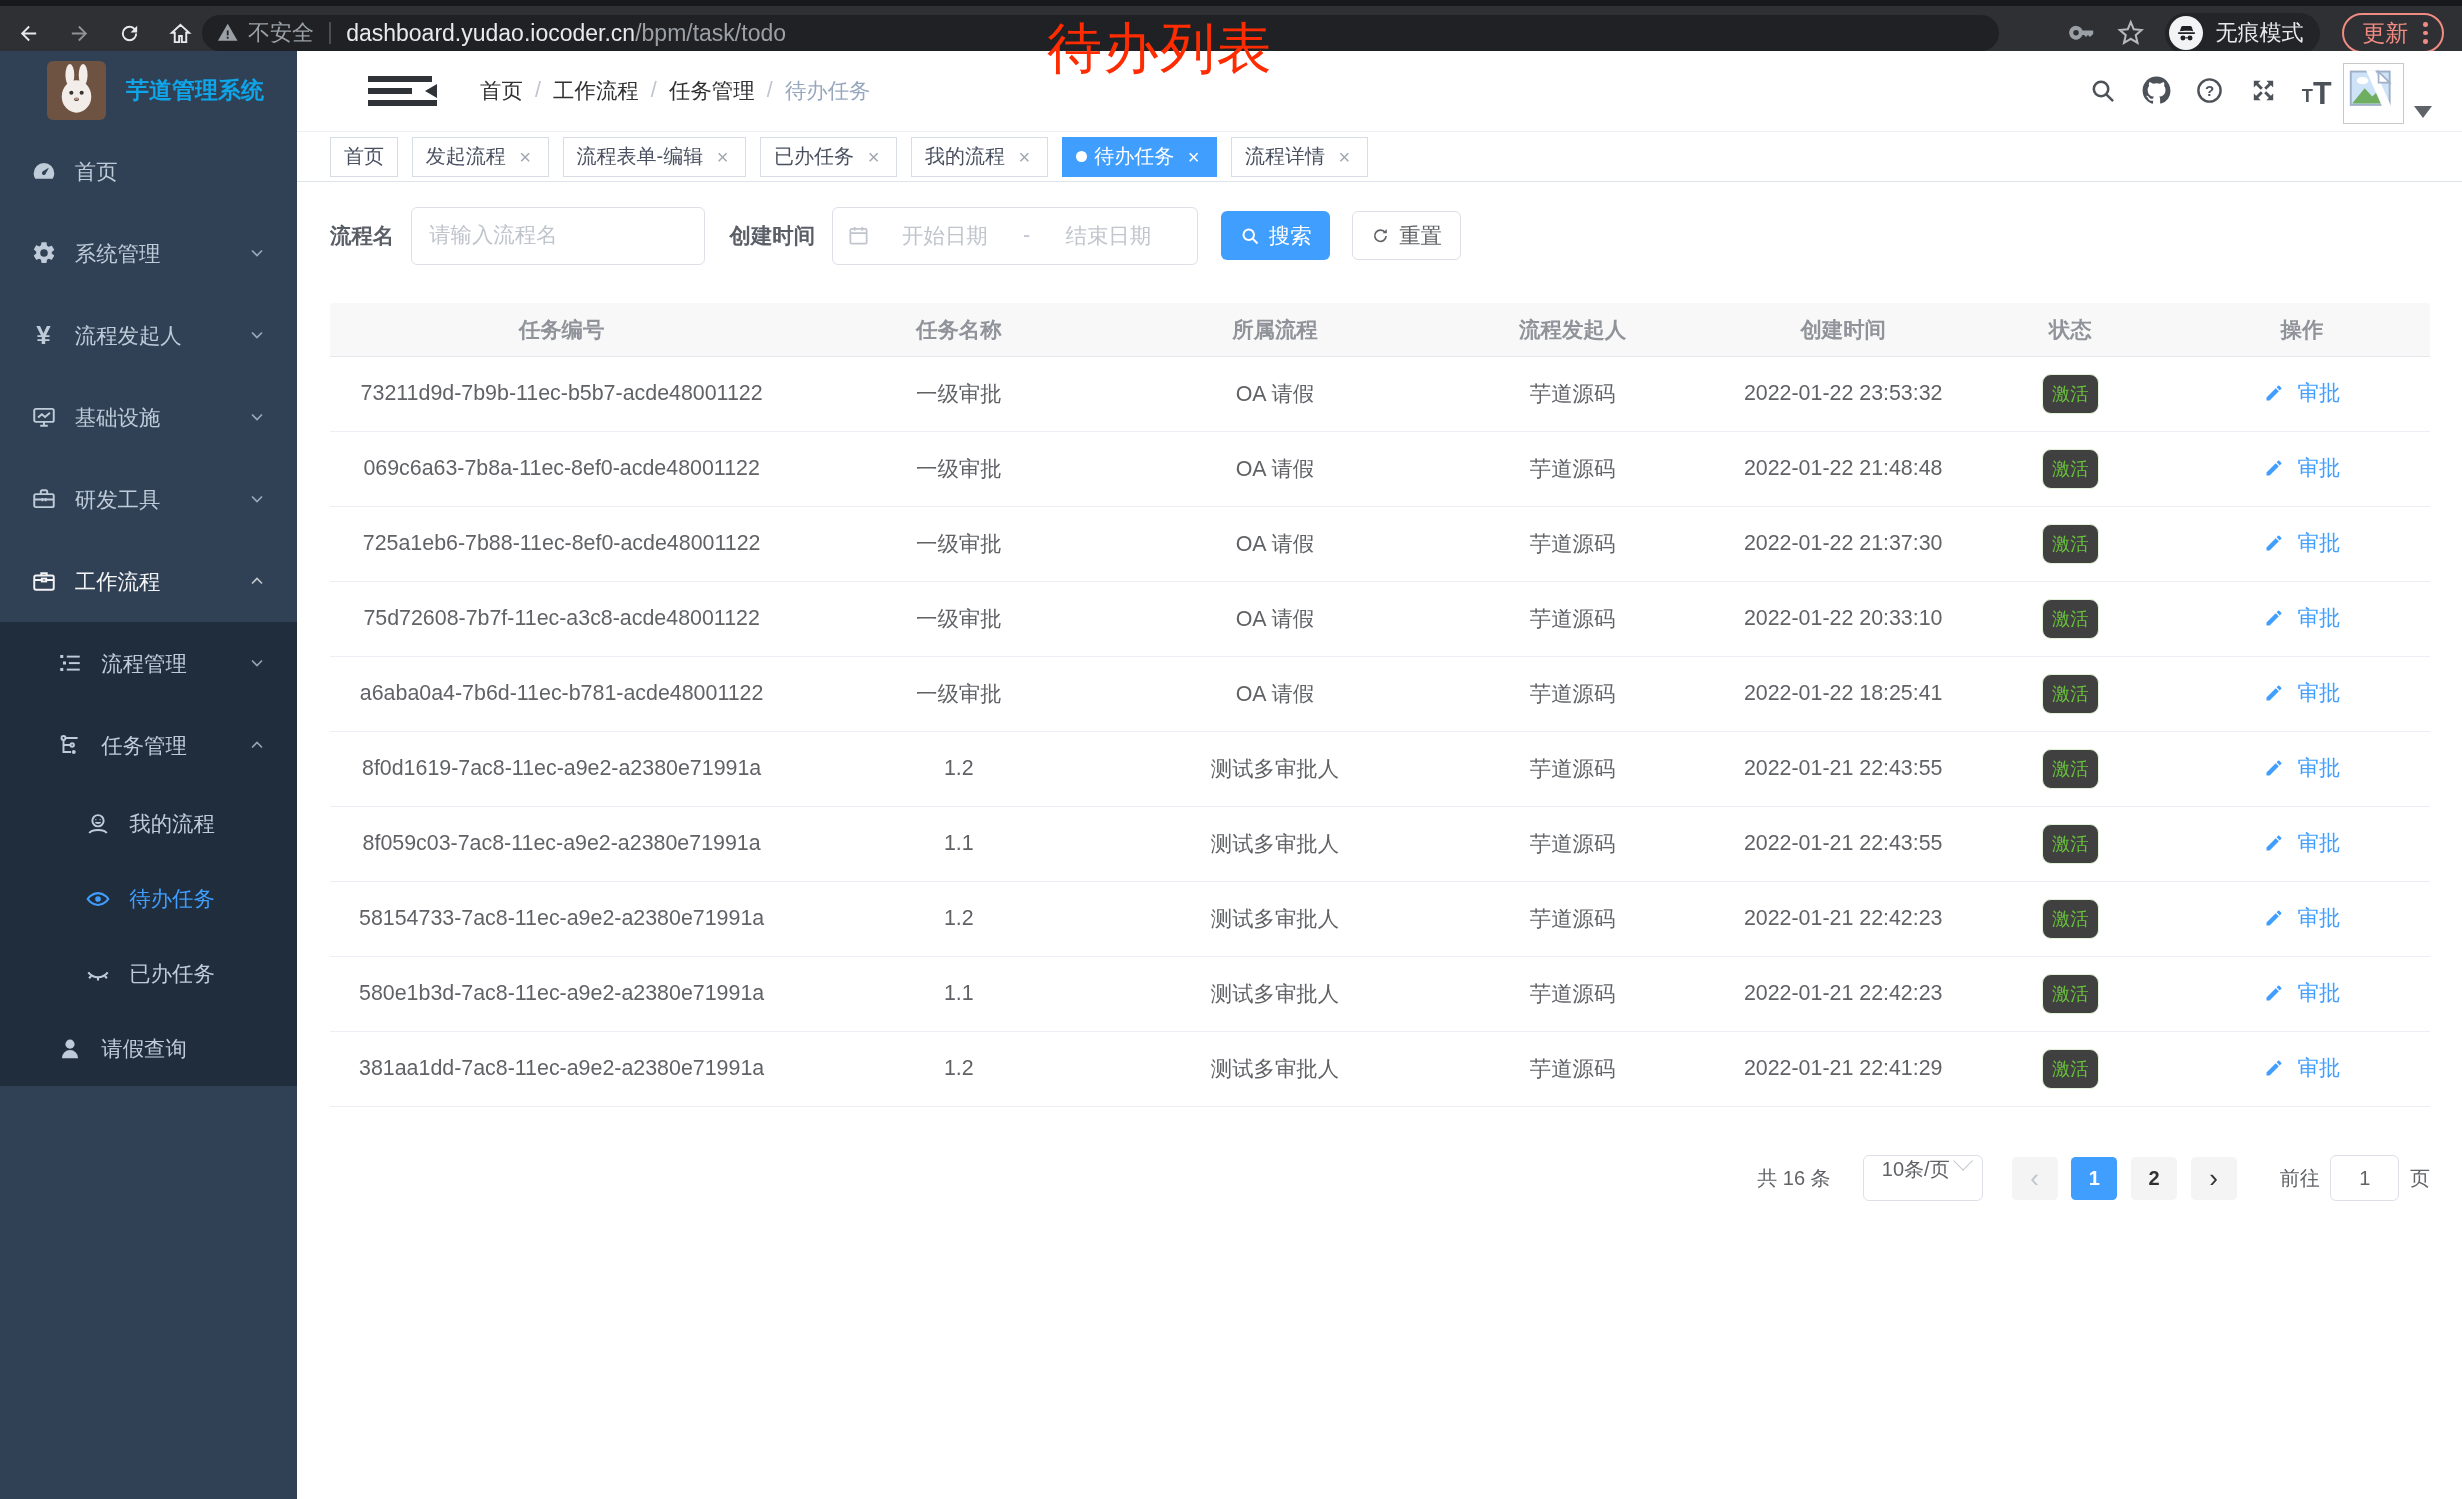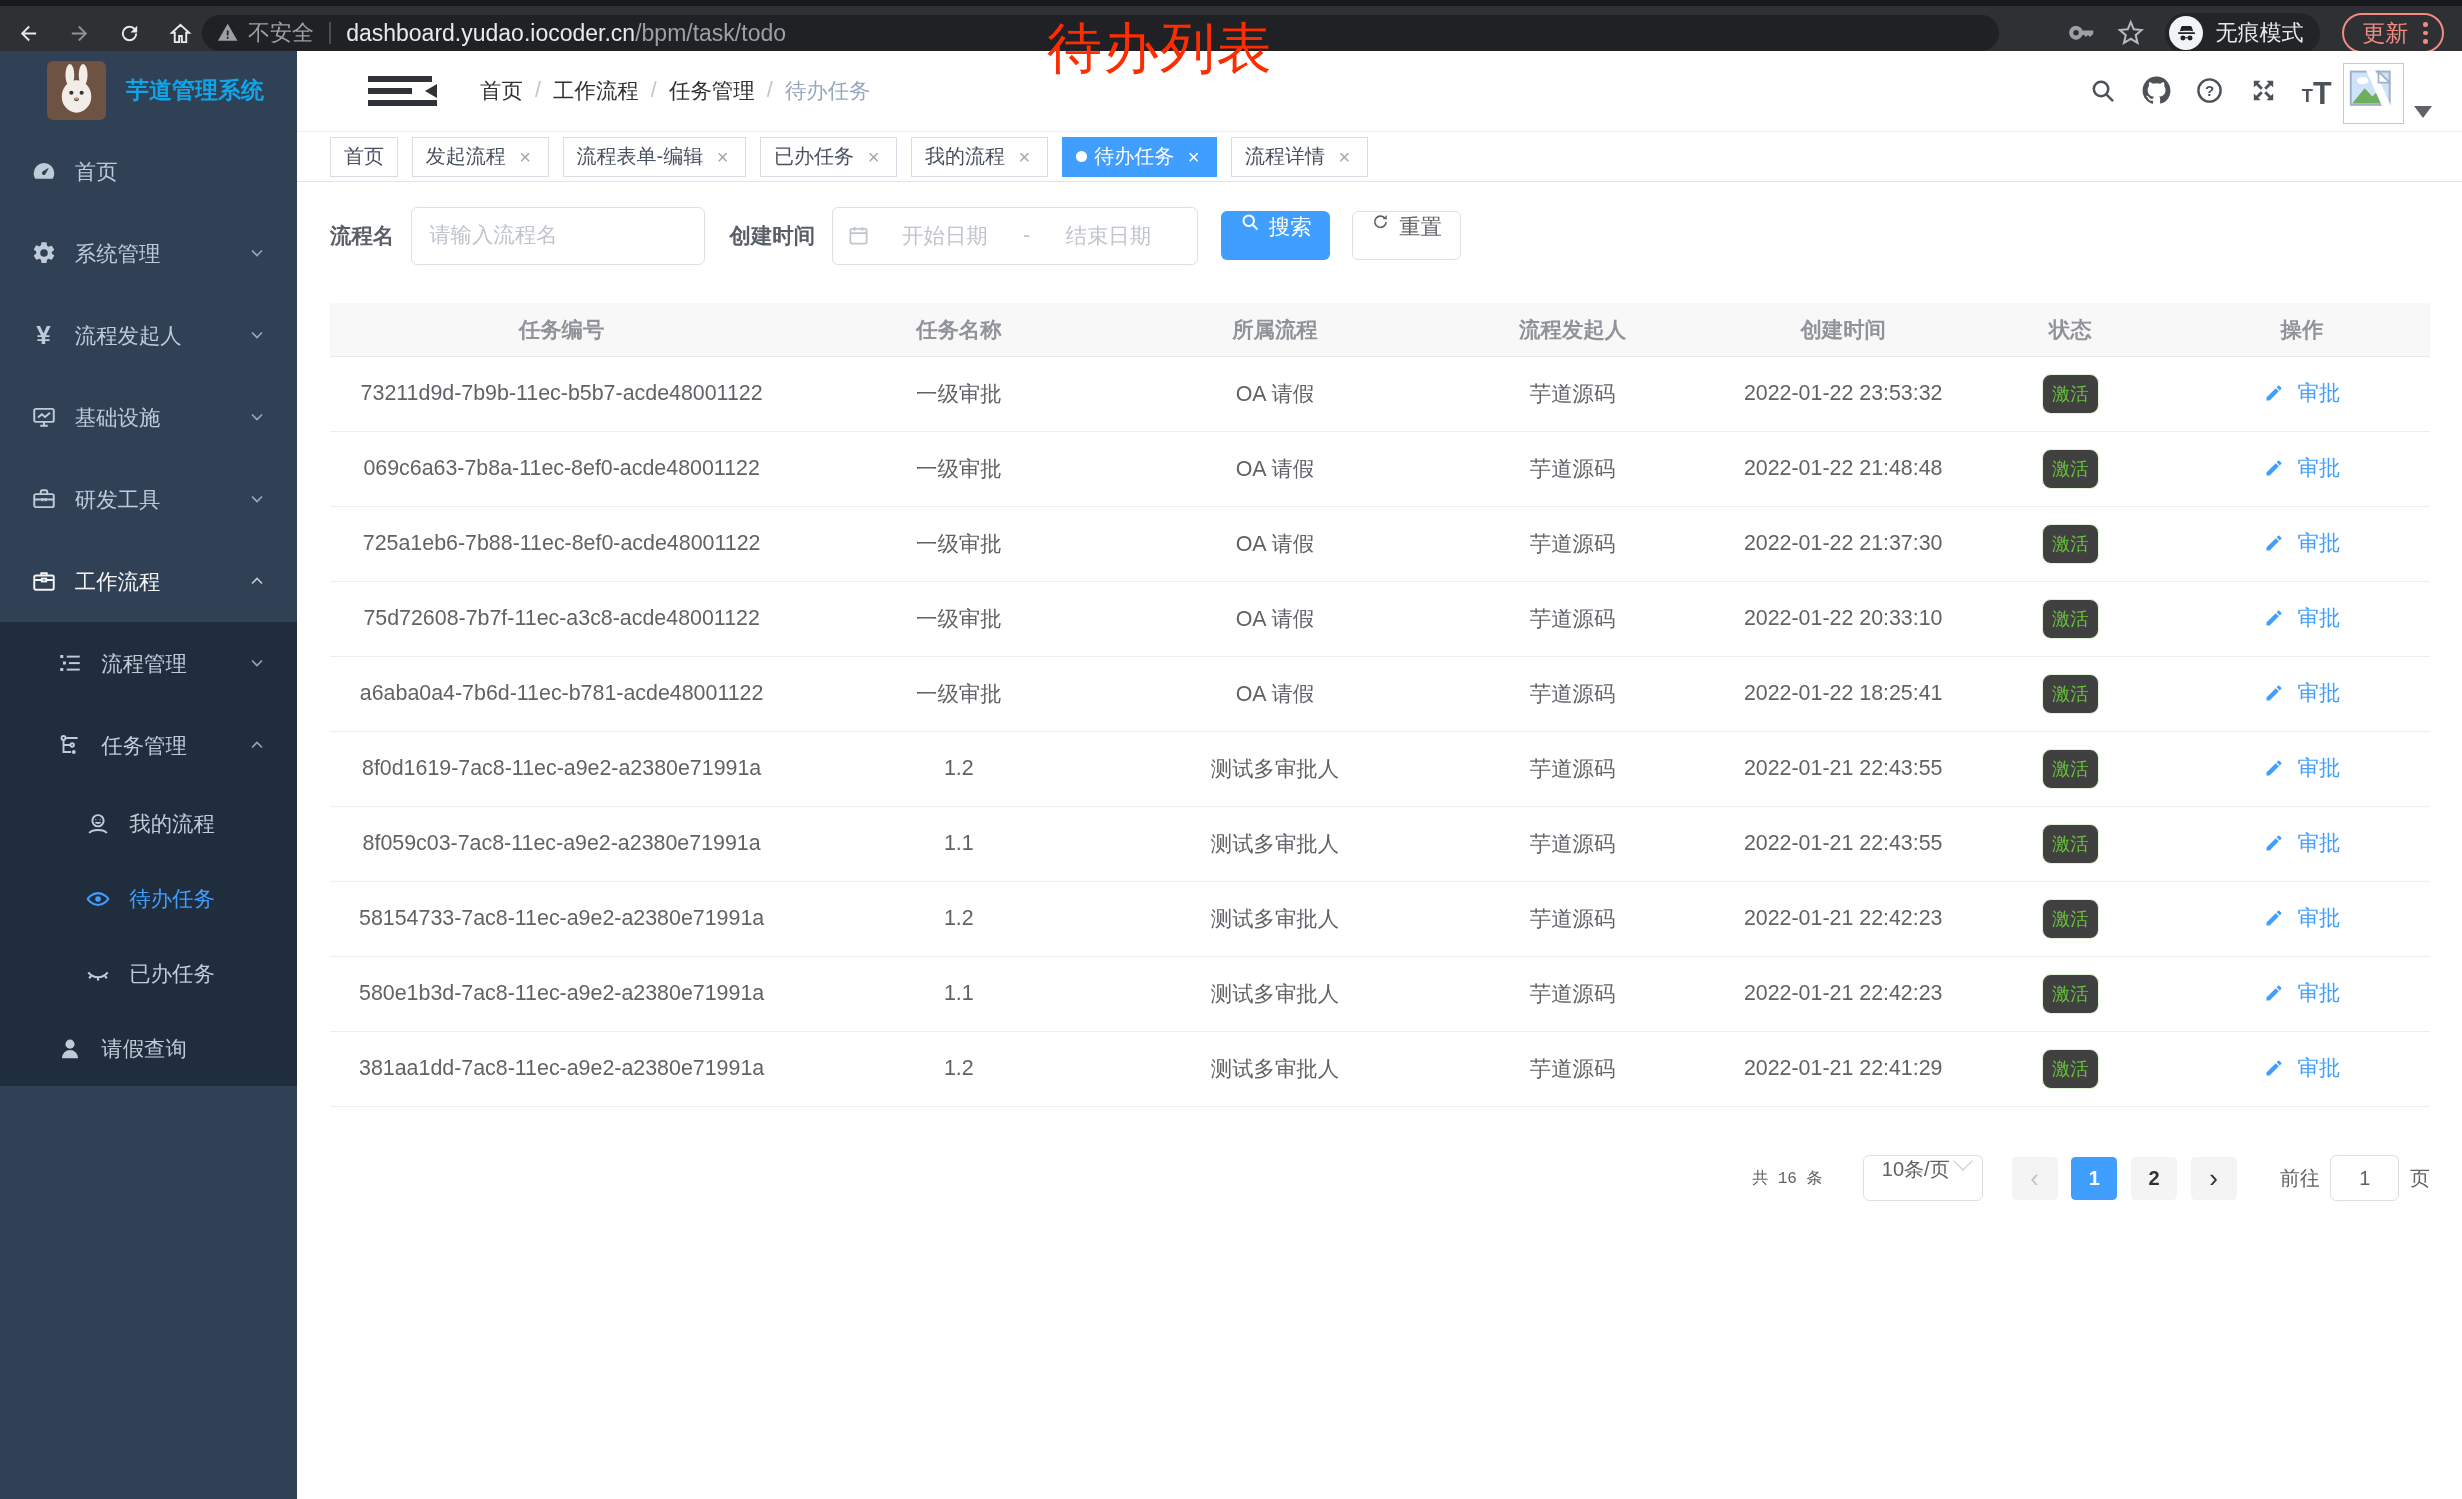--- a/index.html
+++ b/index.html
@@ -113,41 +113,41 @@
   .name-input { width:294px; margin-left:17px; padding:0 17px;
     font-family:"Liberation Sans","DejaVu Sans",sans-serif; }
   .name-input::placeholder { color:#c0c4cc; }
   .time-label { margin-left:24.4px; }
   .date-range { width:366px; margin-left:17px; display:flex; align-items:center;
     padding:0 13.7px; color:#c0c4cc; cursor:text; }
   .date-range .ph { flex:1; text-align:center; font-size:21.4px; }
   .date-range .sep { color:#c0c4cc; padding:0 3.1px; }
   .cal-icon { width:23px; height:23px; color:#c0c4cc; flex:0 0 auto; }
   .btn { height:49px; border-radius:6.1px; font-size:21.4px; display:inline-flex;
-    justify-content:center; gap:9.2px; cursor:pointer; border:1.5px solid transparent; }
+    align-items:center; justify-content:center; gap:9.2px; cursor:pointer; border:1.5px solid transparent; }
   .btn-primary { background:#409eff; color:#fff; width:109px; margin-left:23px; }
   .btn-plain { background:#fff; color:#606266; border-color:#dcdfe6; width:109px; margin-left:21.4px; }
 
   
   table.grid { margin-top:43px; width:2100px; border-collapse:collapse; table-layout:fixed; }
   table.grid th { height:53px; background:#f8f8f9; color:#909399; font-size:21.4px;
     font-weight:600; text-align:center; border-bottom:1.5px solid #e4e7ec; }
   table.grid td { height:75px; color:#606266; font-size:21.4px; text-align:center;
     border-bottom:1.5px solid #ebeef5; white-space:nowrap; overflow:hidden; }
   .badge { display:inline-flex; align-items:center; justify-content:center; height:40px;
     padding:0 9px; background:#404040; border:1.5px solid #e1f3d8; border-radius:9px;
     color:#67c23a; font-size:18.3px; }
   .approve { display:inline-flex; align-items:center; gap:14px; color:#409eff;
     font-size:21.4px; cursor:pointer; text-decoration:none; }
   .approve svg { width:20px; height:20px; }
 
   
   .pagination { margin-top:47px; display:flex; align-items:center; justify-content:flex-end;
     height:49px; font-size:20px; color:#606266; }
-  .pg-total { margin-right:40px; font-size:16px;font-family:Liberation Mono, monospace; }
+  .pg-total { margin-right:32px; font-size:20px; }
   .pg-size { width:120px; height:46px; border:1.5px solid #dcdfe6; border-radius:6.1px;
     display:flex; align-items:flex-start; justify-content:space-between; padding:0 13.7px 0 18.3px;
     color:#606266; cursor:pointer; }
   .pg-size .sel-chev { width:13.7px; height:13.7px; border-right:1.9px solid #c0c4cc;
     border-bottom:1.9px solid #c0c4cc; transform:rotate(45deg) translateY(-3.1px); }
   .pg-btn { min-width:46px; height:43px; border-radius:4.6px; background:#f4f4f5; color:#303133;
     display:flex; align-items:center; justify-content:center; font-size:20px; cursor:pointer; }
   .pg-prev { margin-left:29px; color:#c0c4cc; font-size:26px; }
   .pg-prev::before { content:"‹"; }
   .pg-next { margin-left:13.7px; font-size:26px; color:#303133; }

